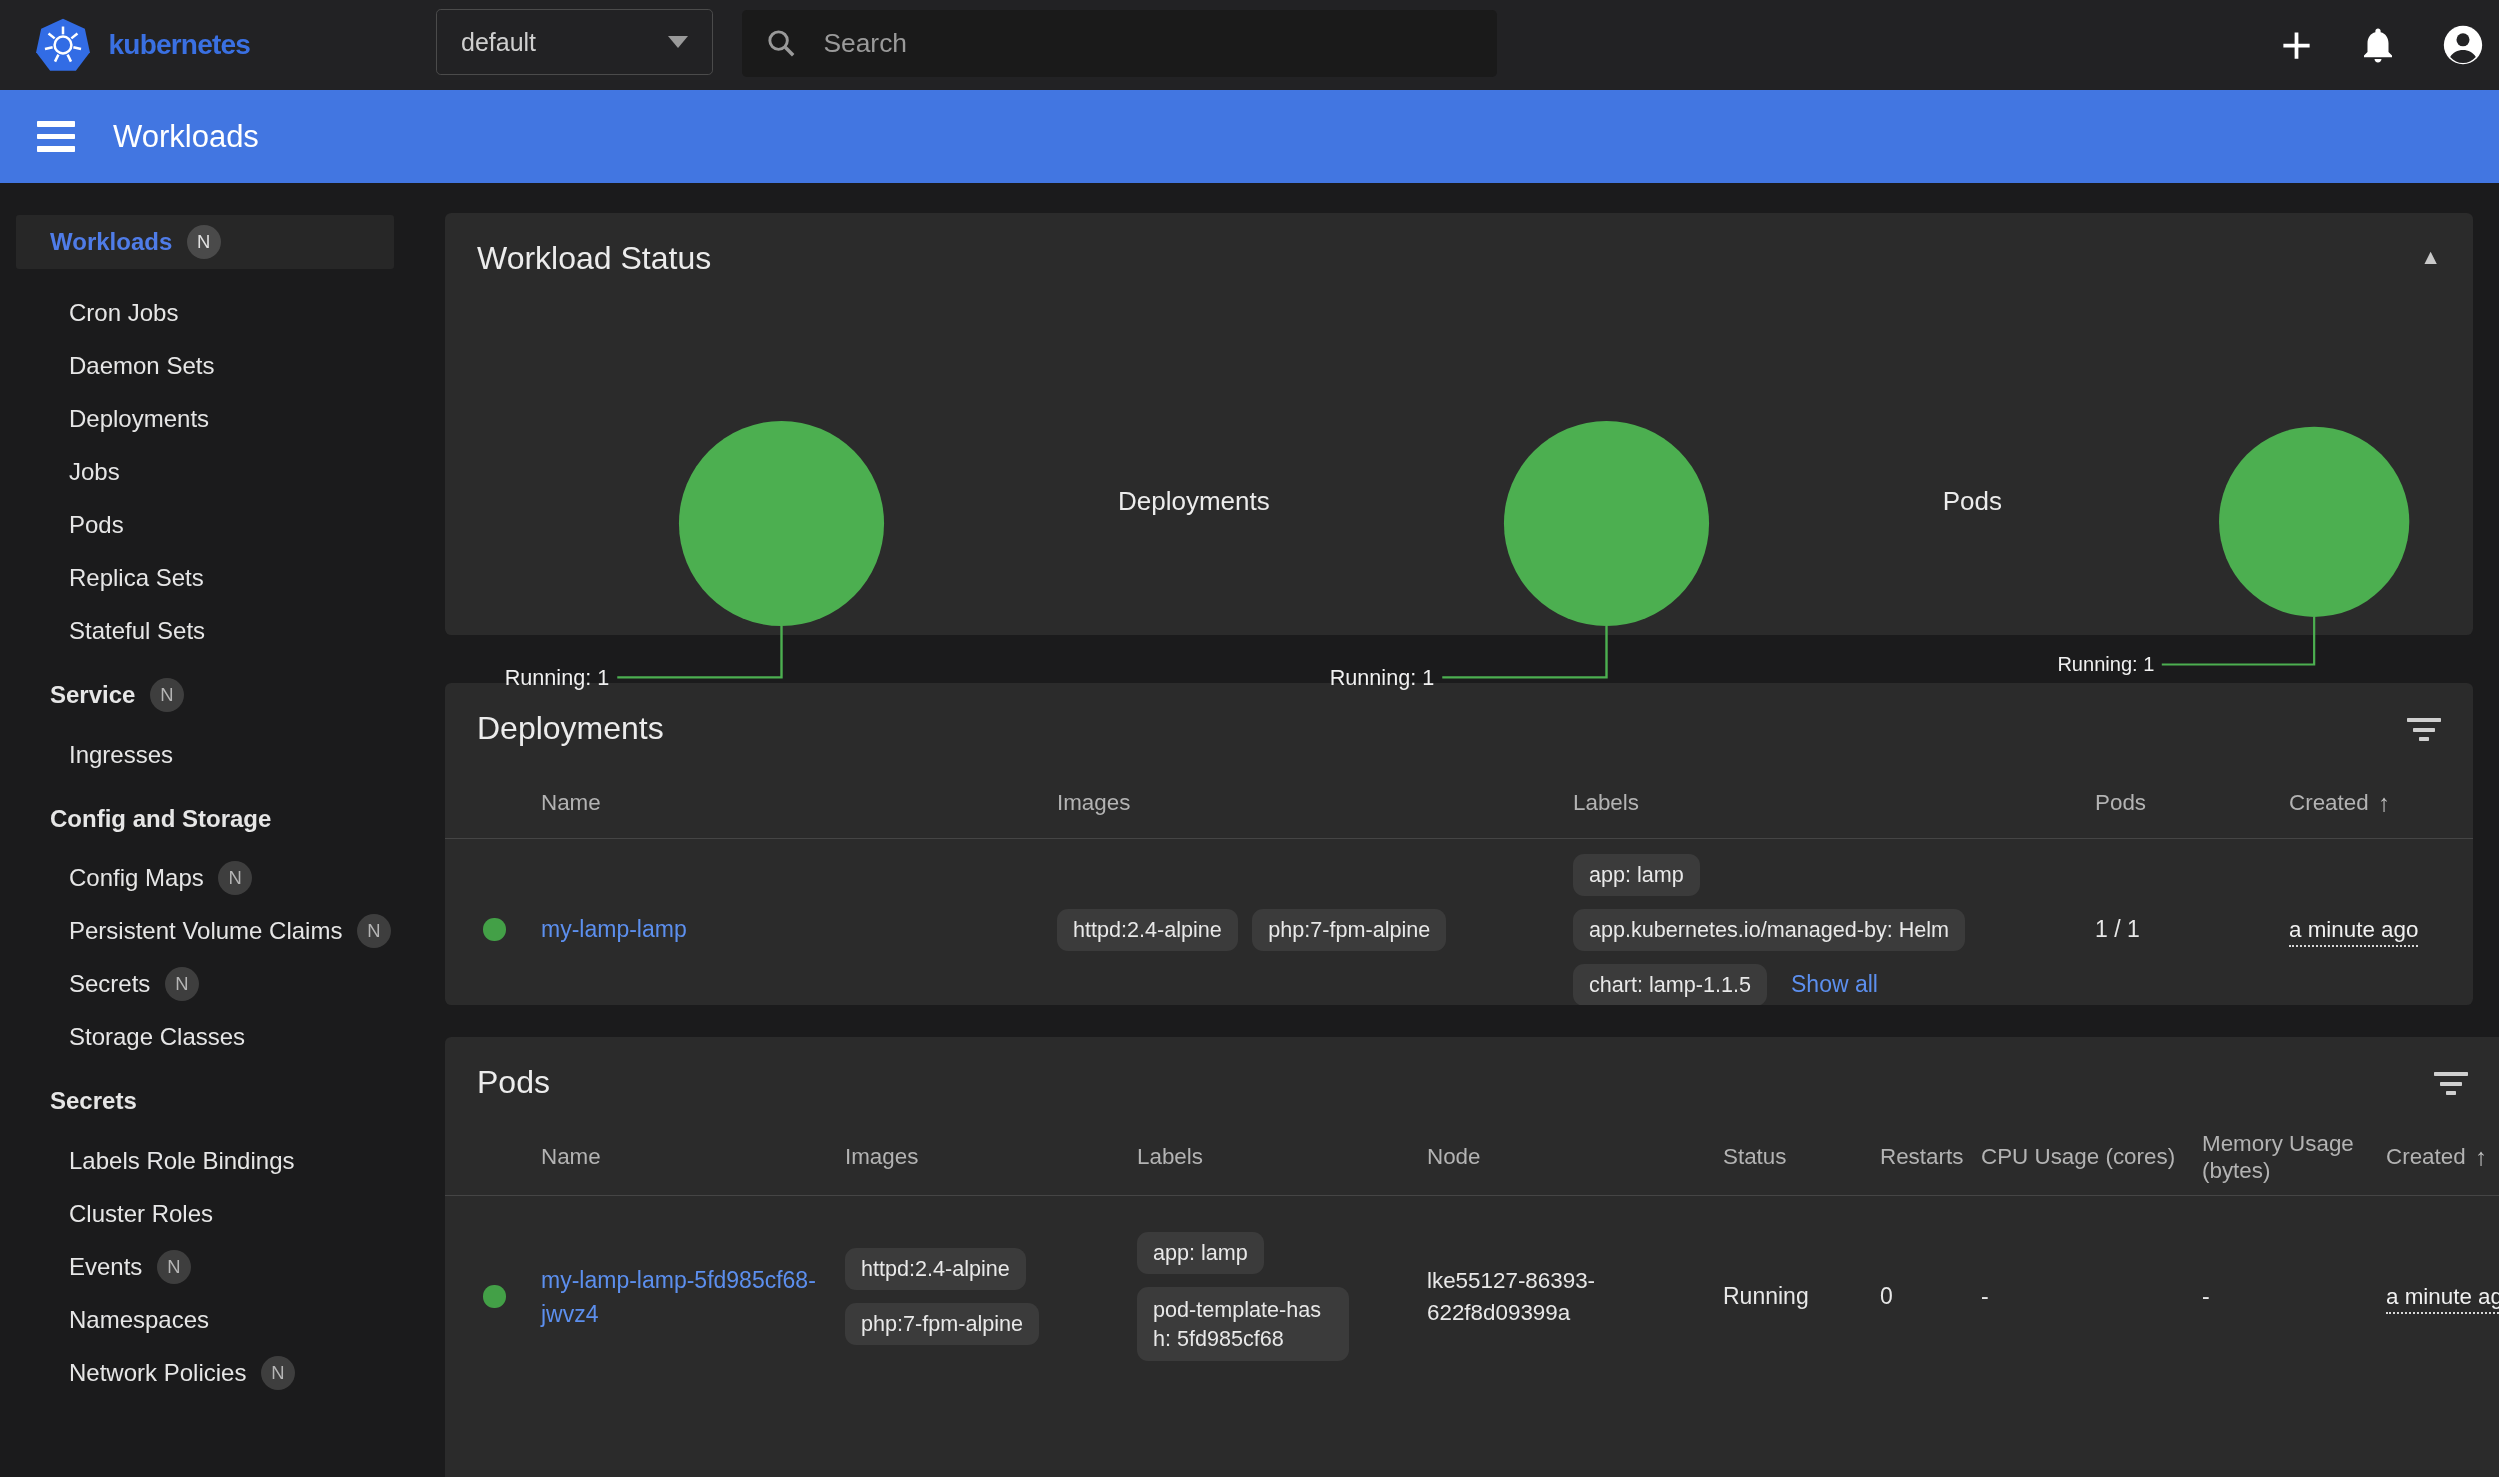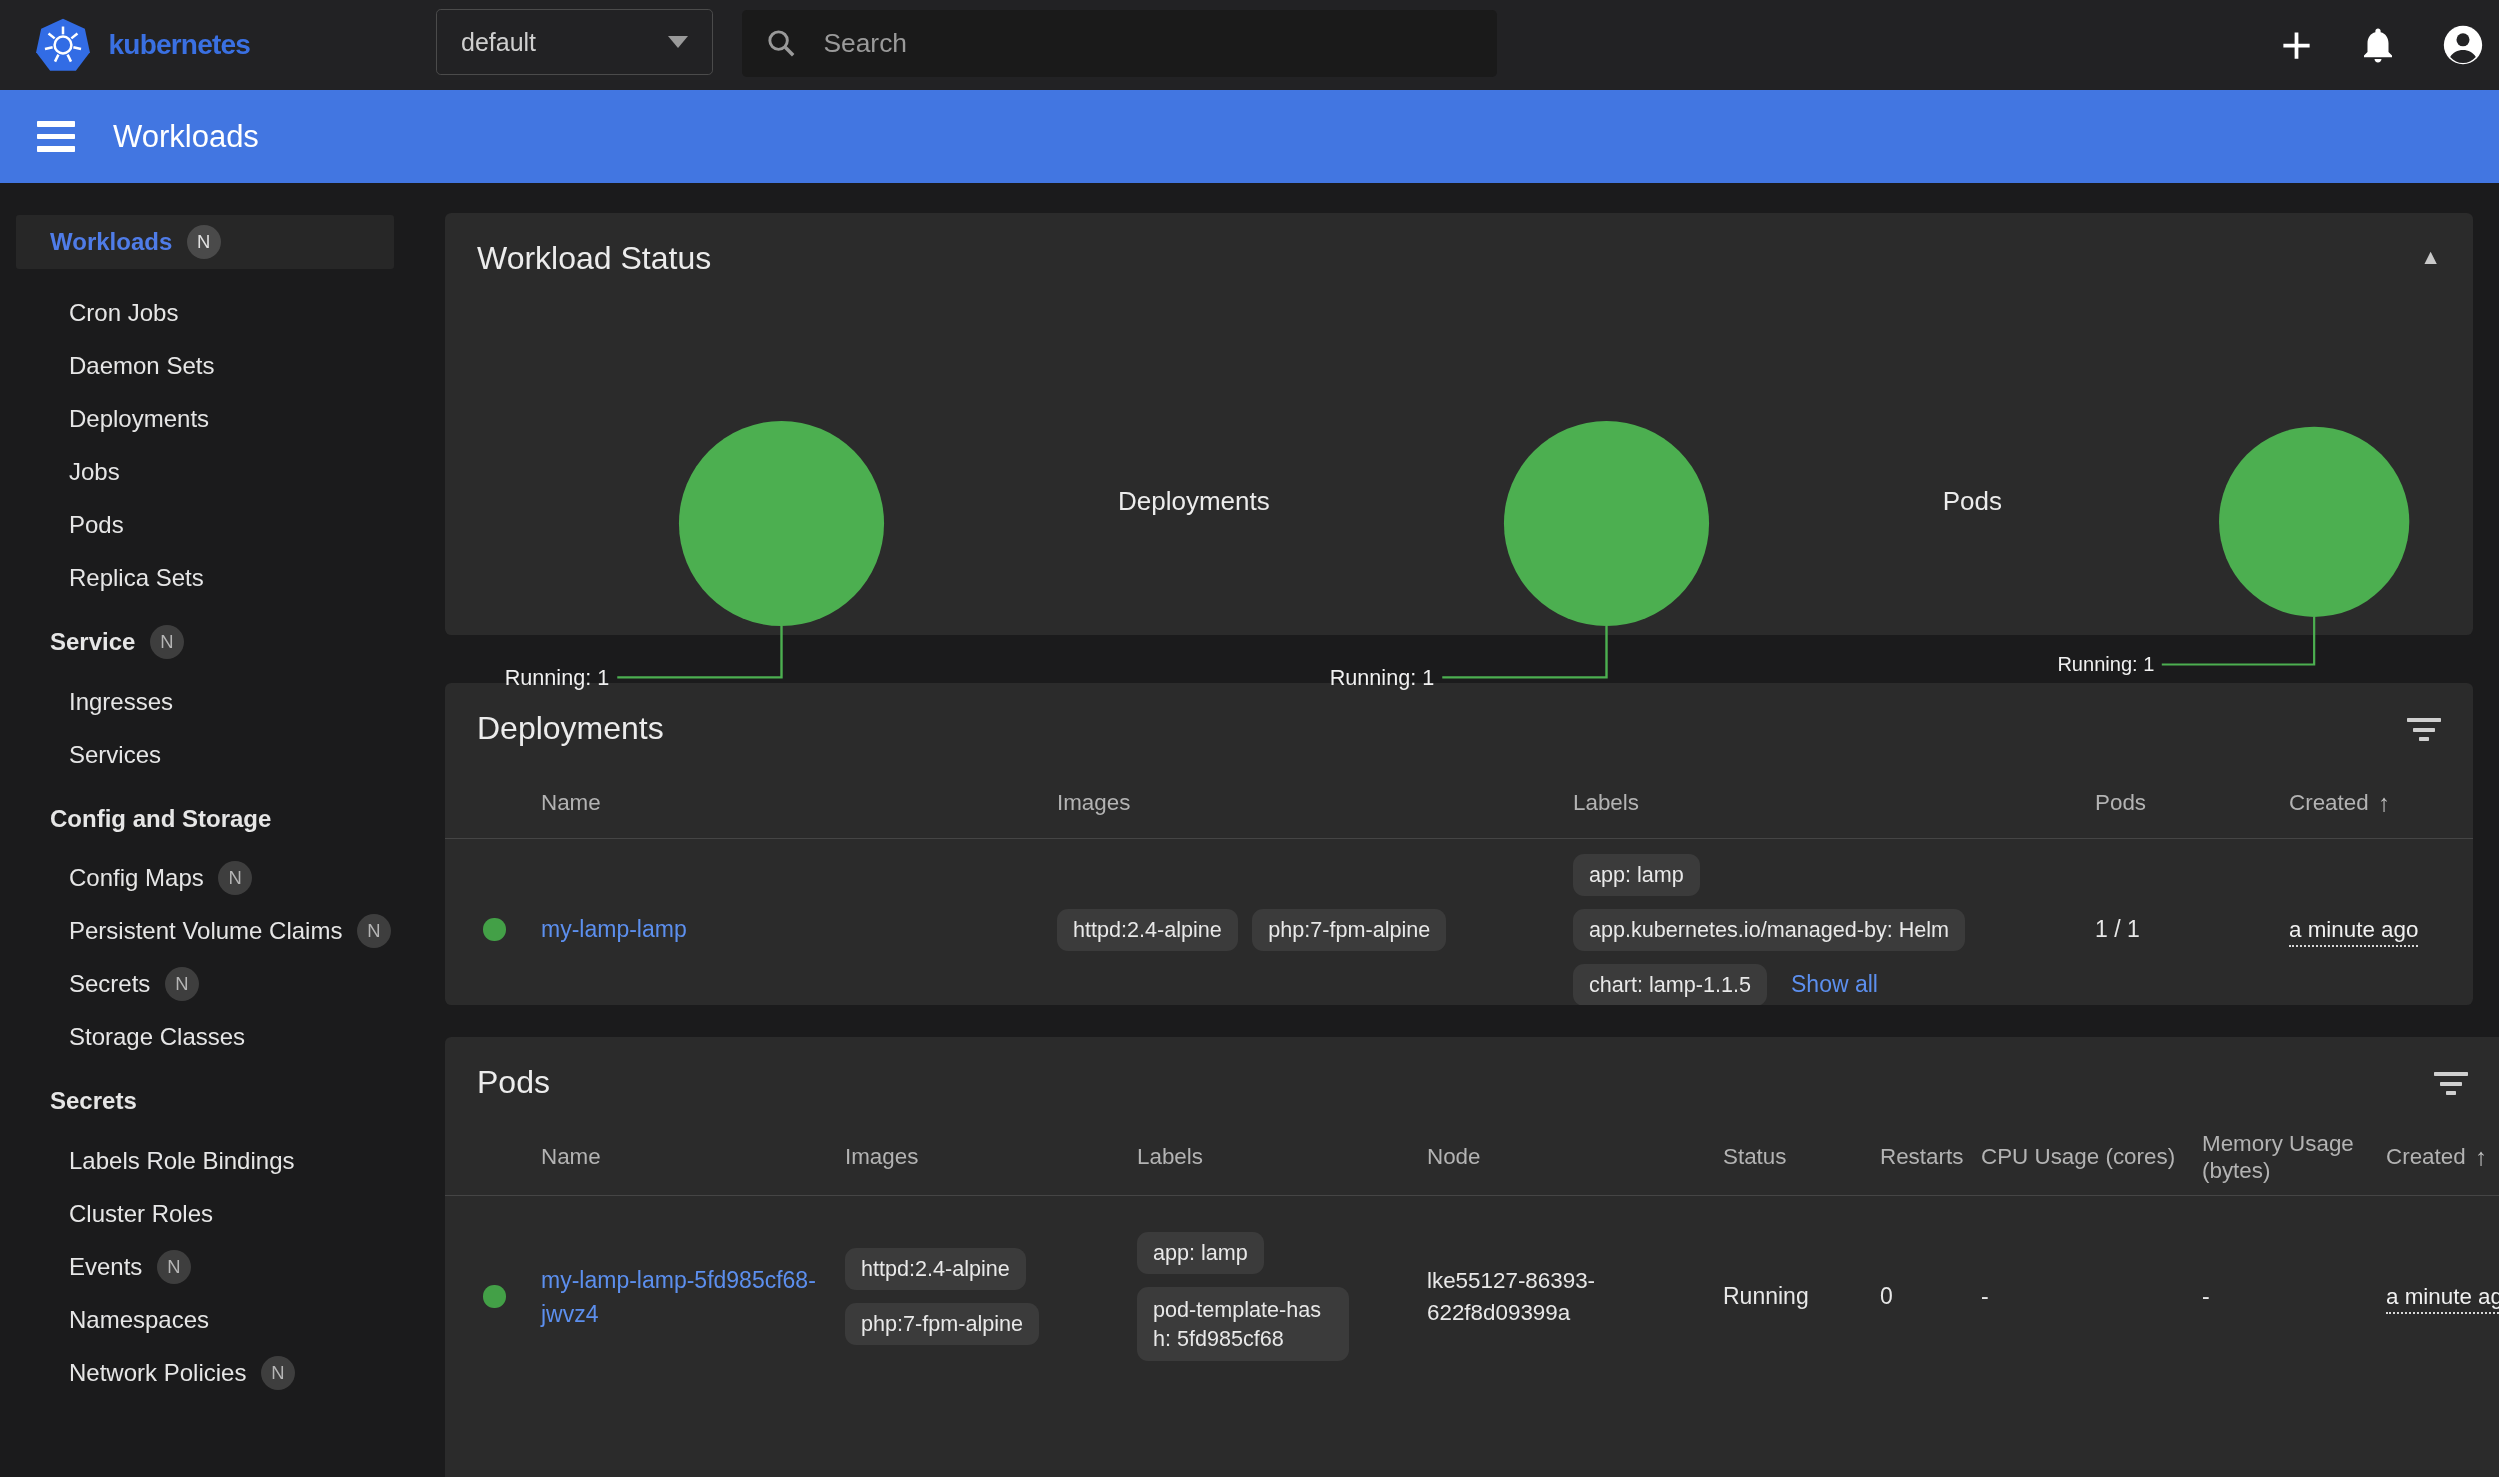--- a/index.html
+++ b/index.html
@@ -188,30 +188,30 @@
       </div>
     <div class="nav-row item">
         <span>Jobs</span>
       </div>
     <div class="nav-row item">
         <span>Pods</span>
       </div>
     <div class="nav-row item">
         <span>Replica Sets</span>
       </div>
+    <div class="nav-row item">
+        <span>Stateful Sets</span>
+      </div>
 
     <div class="nav-row head">
       <span>Service</span>
       <span class="badge">N</span>
     </div>
     <div class="nav-row item">
         <span>Ingresses</span>
-      </div>
-    <div class="nav-row item">
-        <span>Services</span>
       </div>
 
     <div class="nav-row head">
       <span>Config and Storage</span>
     </div>
     <div class="nav-row item">
       <span>Config Maps</span>
       <span class="badge">N</span>
     </div>
     <div class="nav-row item">

